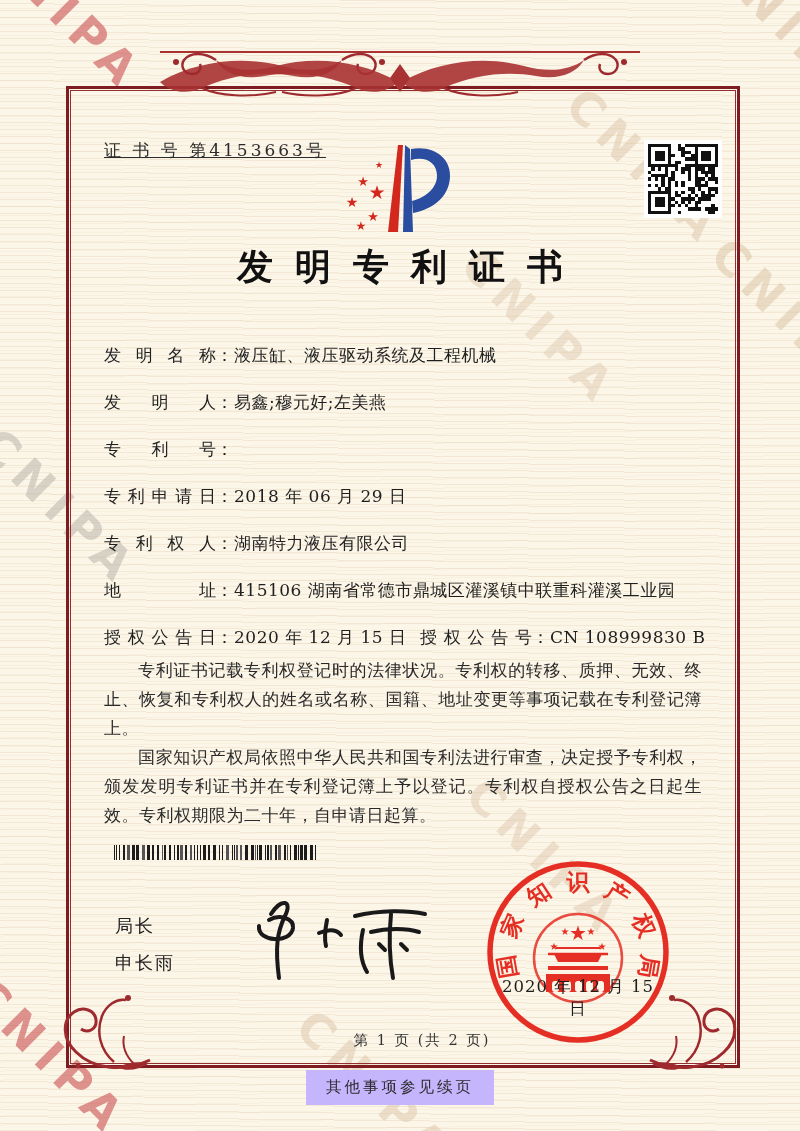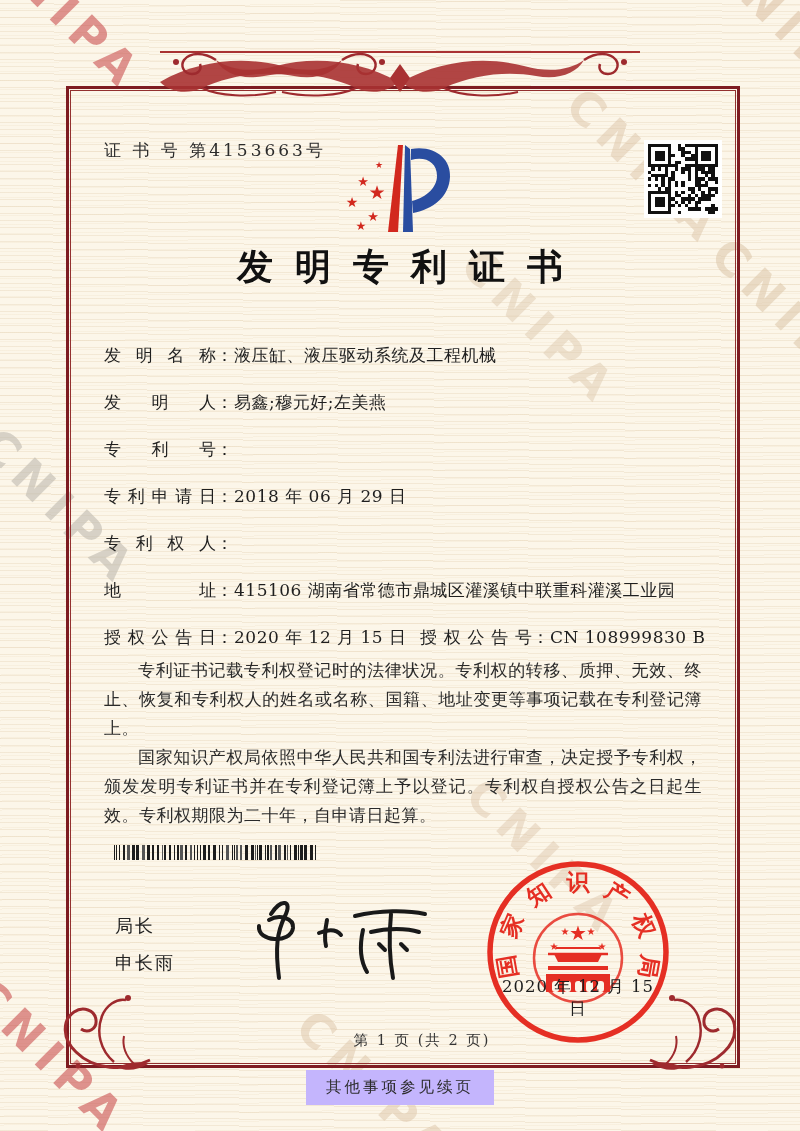--- a/index.html
+++ b/index.html
@@ -16,21 +16,21 @@
   }
   .watermark{
     position:absolute;transform:rotate(45deg);
     font-family:"DejaVu Sans","Liberation Sans",sans-serif;
     font-weight:bold;font-size:46px;letter-spacing:9px;white-space:nowrap;
     pointer-events:none;user-select:none;
   }
   .frame{position:absolute;left:66px;top:86px;width:668px;height:976px;border:3px solid #7e1c22;}
   .frame::after{content:"";position:absolute;inset:1px;border:1px solid #93302f;}
   svg.orn{position:absolute;overflow:visible;}
-  .cert-no{position:absolute;left:104px;top:139px;font-size:17px;letter-spacing:3px;color:#2b2b2b;}
+  .cert-no{position:absolute;left:104px;top:139px;font-size:17px;letter-spacing:3px;color:#2b2b2b;text-decoration:underline;}
   .logo{position:absolute;left:331px;top:133px;width:140px;height:102px;}
   .qr-box{position:absolute;left:644px;top:140px;width:78px;height:78px;background:#fff;
     display:flex;align-items:center;justify-content:center;}
   .title{position:absolute;left:0;top:243px;width:800px;text-align:center;
     font-size:36px;font-weight:bold;letter-spacing:22px;text-indent:22px;color:#111;}
   .fields{position:absolute;left:104px;top:344px;width:612px;}
   .frow{display:flex;align-items:flex-end;height:22px;margin-bottom:25px;
     font-size:17px;line-height:22px;white-space:nowrap;}
   .flabel{display:inline-block;width:112px;text-align:justify;text-align-last:justify;flex:none;}
   .fcolon{display:inline-block;width:18px;flex:none;}
@@ -375,20 +375,21 @@
         <span class="fcolon">：</span>
     </div>
     <div class="frow">
       <span class="flabel">专利申请日</span>
         <span class="fcolon">：</span>
         <span class="fvalue">2018 年 06 月 29 日</span>
     </div>
     <div class="frow">
       <span class="flabel">专利权人</span>
         <span class="fcolon">：</span>
+        <span class="fvalue">湖南特力液压有限公司</span>
     </div>
     <div class="frow">
       <span class="flabel">地址</span>
         <span class="fcolon">：</span>
         <span class="fvalue">415106 湖南省常德市鼎城区灌溪镇中联重科灌溪工业园</span>
     </div>
     <div class="frow">
       <span class="flabel">授权公告日</span>
         <span class="fcolon">：</span>
         <span class="fvalue gdate">2020 年 12 月 15 日</span>

